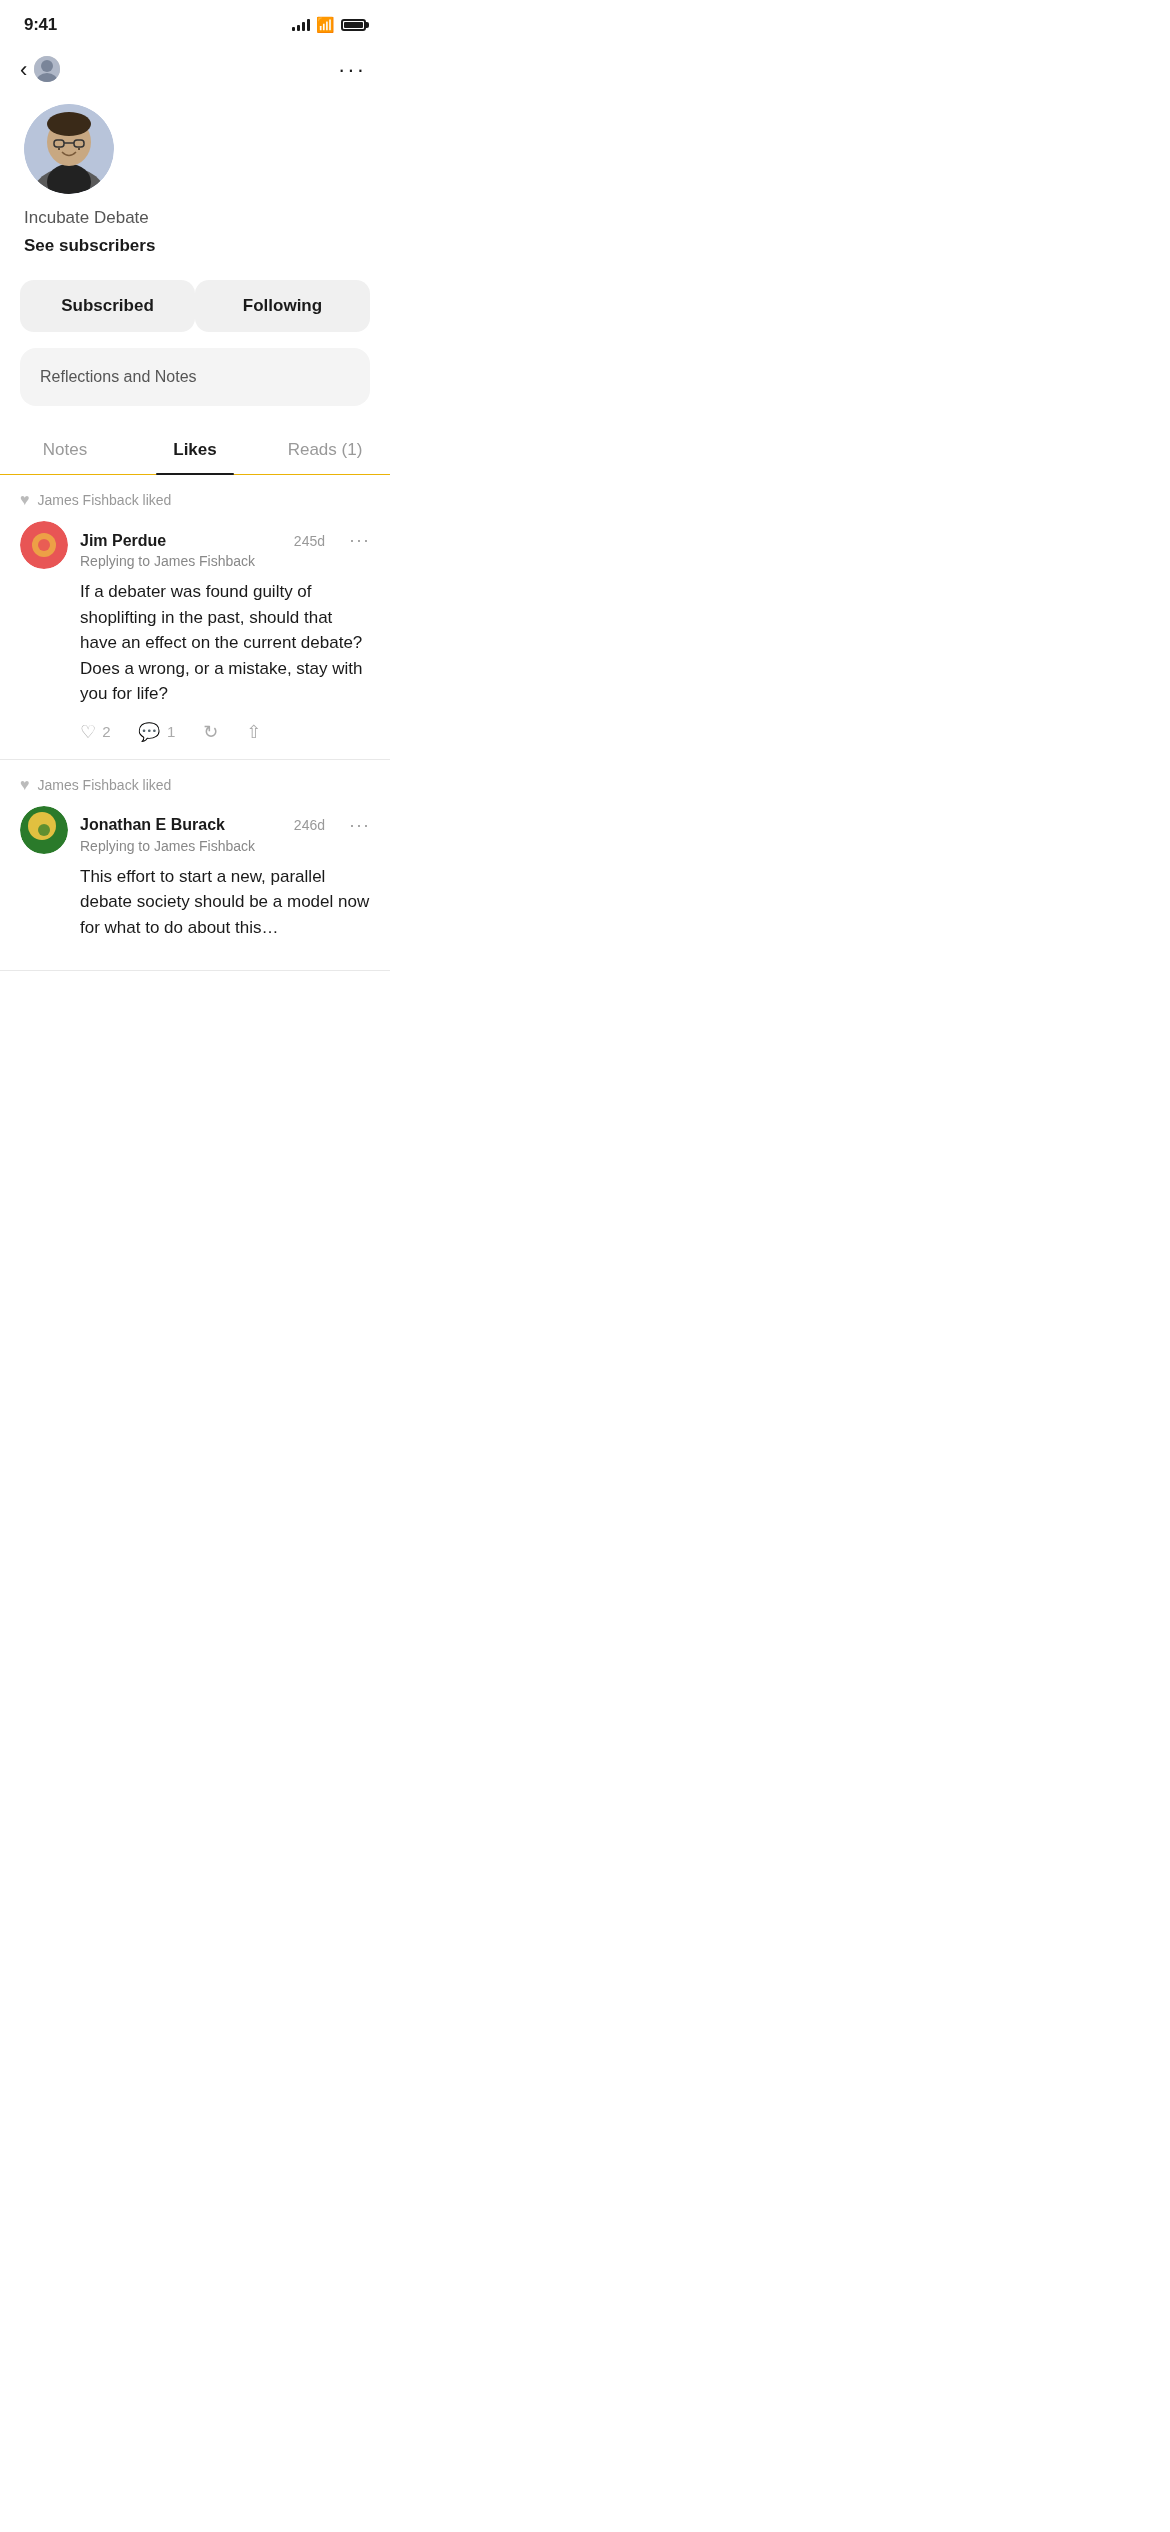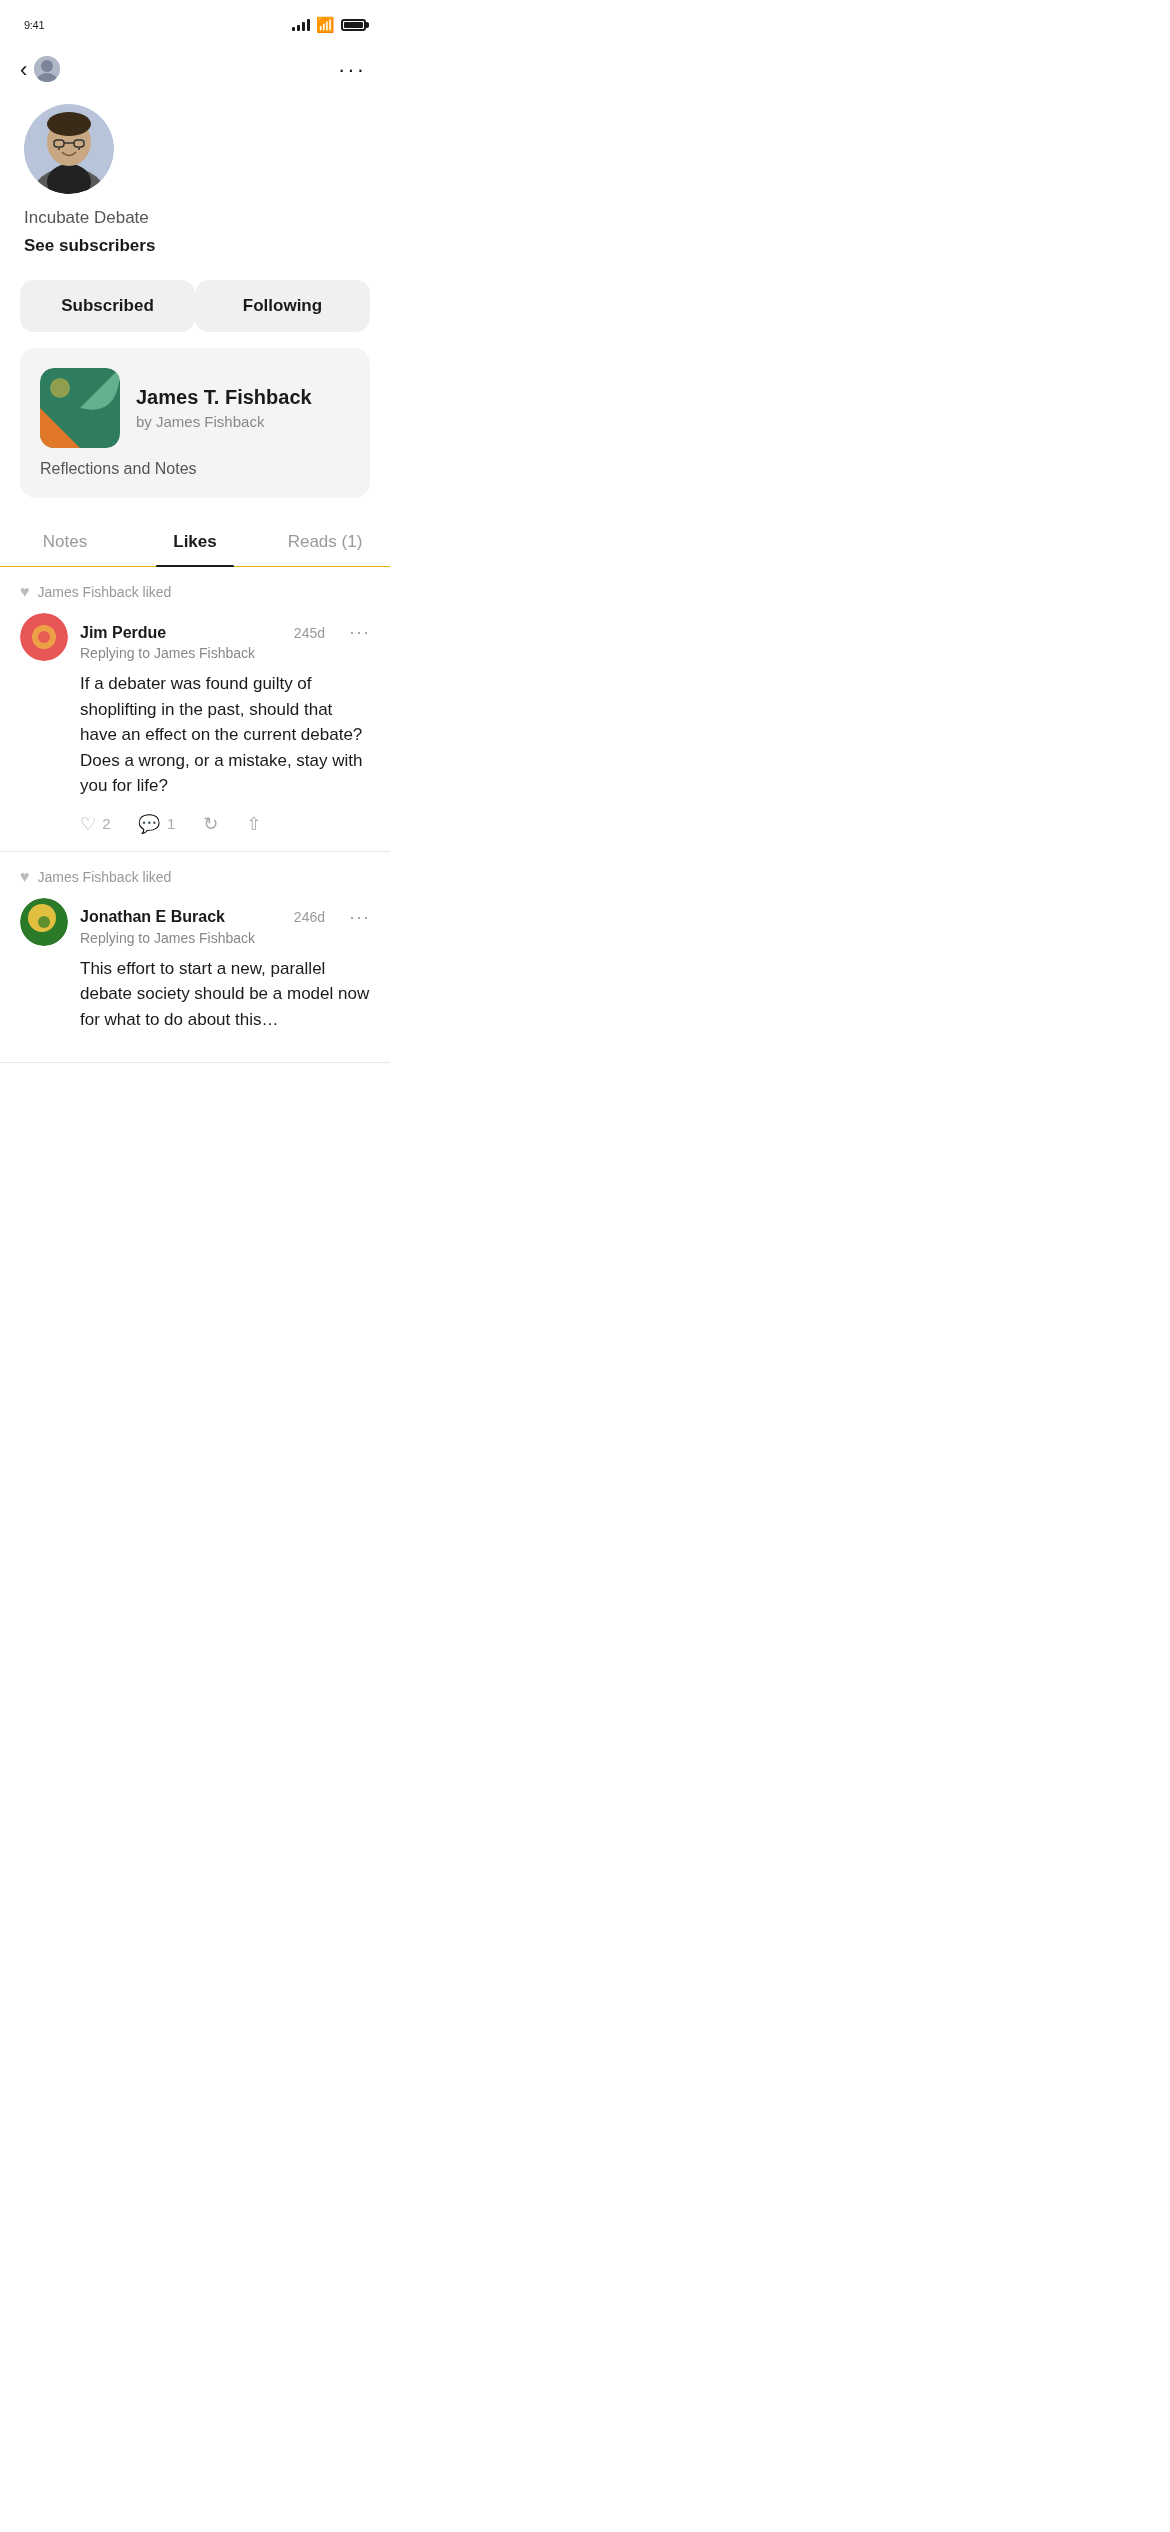--- a/index.html
+++ b/index.html
@@ -16,22 +16,22 @@
 
     
     .status-bar {
       display: flex;
       justify-content: space-between;
       align-items: center;
       padding: 12px 24px 6px;
       height: 44px;
     }
     .status-time {
-      font-size: 11px;
-      font-weight: 400;
+      font-size: 17px;
+      font-weight: 700;
       letter-spacing: -0.3px;
     }
     .status-icons {
       display: flex;
       align-items: center;
       gap: 6px;
     }
     .signal-bars {
       display: flex;
       align-items: flex-end;
@@ -413,37 +413,20 @@
   <div class="profile-bio">Incubate Debate</div>
   <div class="see-subscribers">See subscribers</div>
 </div>
 
 <div class="action-buttons">
   <button class="action-btn">Subscribed</button>
   <button class="action-btn">Following</button>
 </div>
 
 <div class="newsletter-card">
-  <div class="newsletter-inner">
-    <div class="newsletter-icon">
-      <svg class="nl-icon-svg" viewBox="0 0 80 80" xmlns="http://www.w3.org/2000/svg">
-        <rect width="80" height="80" rx="14" fill="#2e7d5e"></rect>
-
-        <polygon points="0,80 40,80 0,40" fill="#e07828"></polygon>
-
-        <path d="M80,0 Q80,50 40,40 Q60,20 80,0 Z" fill="#7bc8a0" opacity="0.7"></path>
-
-        <circle cx="20" cy="20" r="10" fill="#f0c040" opacity="0.5"></circle>
-      </svg>
-    </div>
-    <div class="newsletter-text">
-      <div class="newsletter-title">James T. Fishback</div>
-      <div class="newsletter-by">by James Fishback</div>
-    </div>
-  </div>
   <div class="newsletter-desc">Reflections and Notes</div>
 </div>
 
 <div class="tabs">
   <div class="tab">
     <span>Notes</span>
   </div>
   <div class="tab active">
     <span>Likes</span>
   </div>

